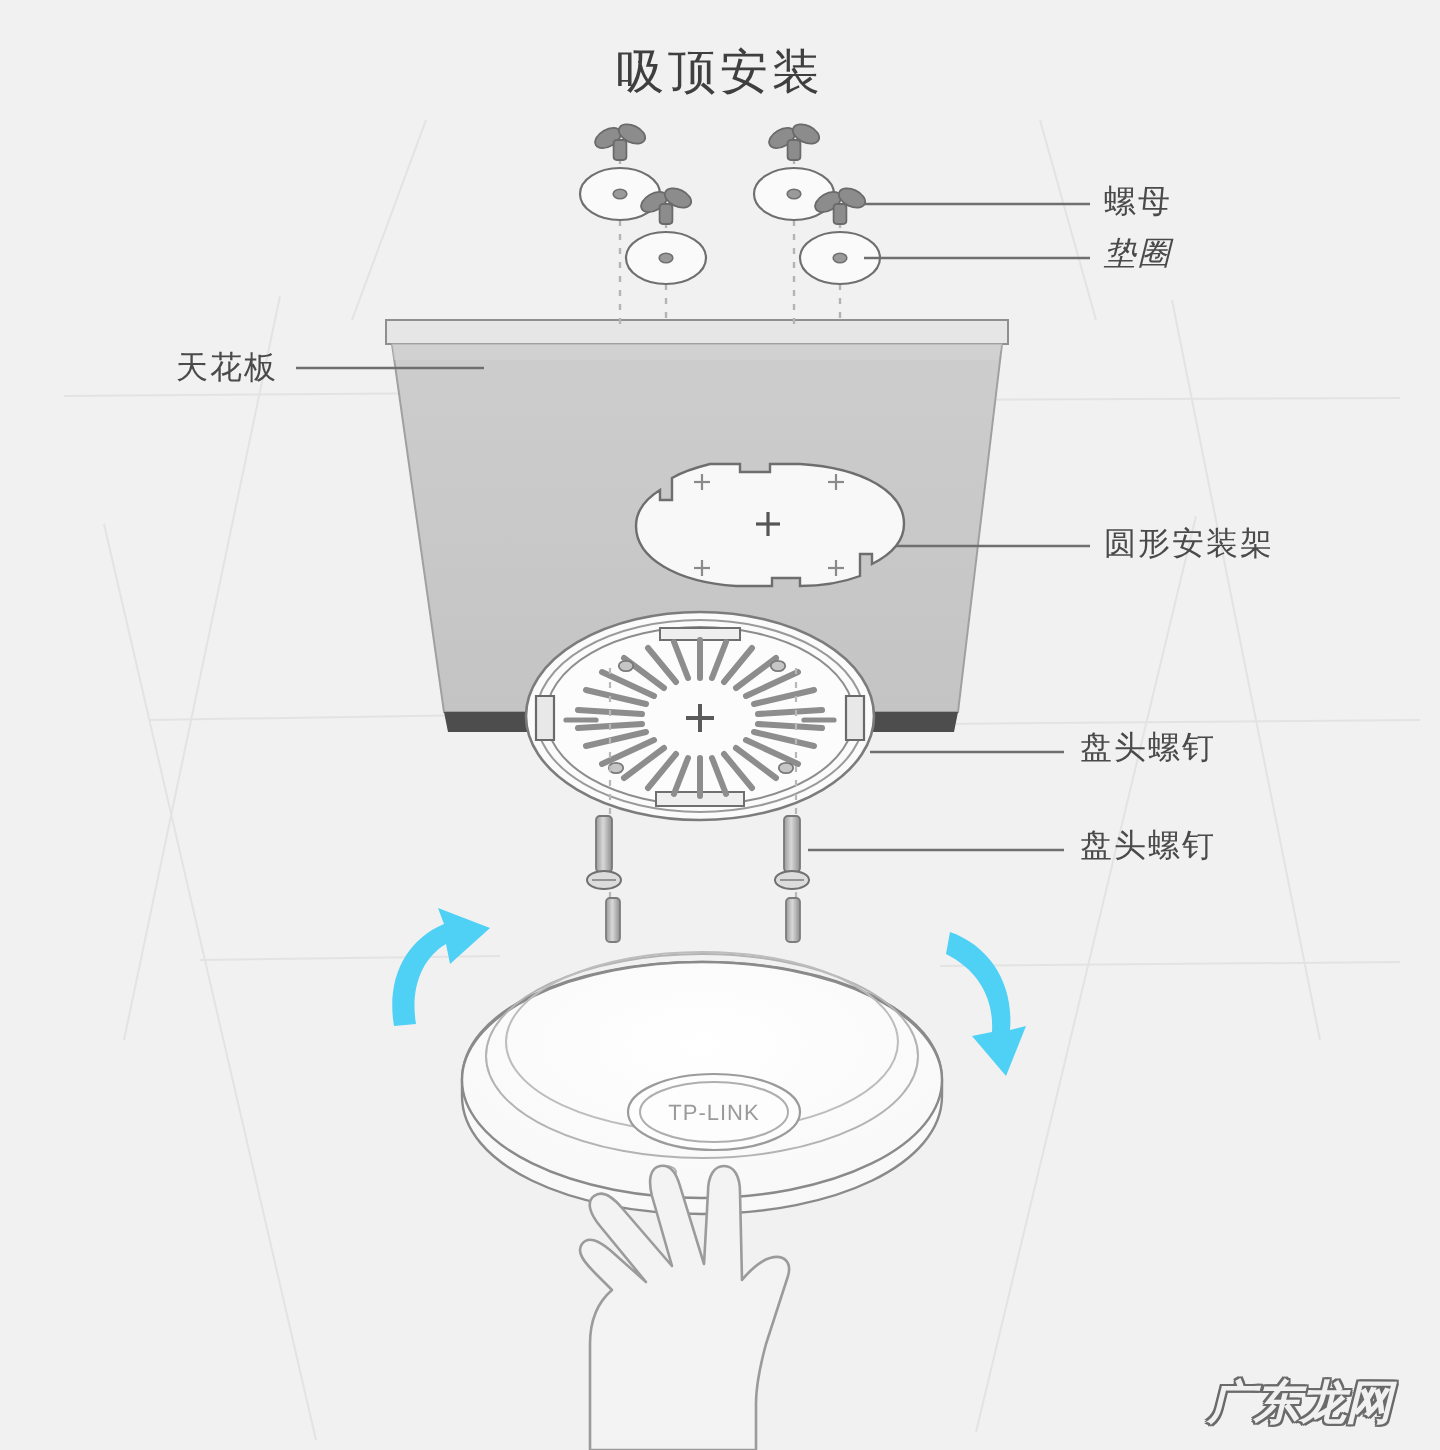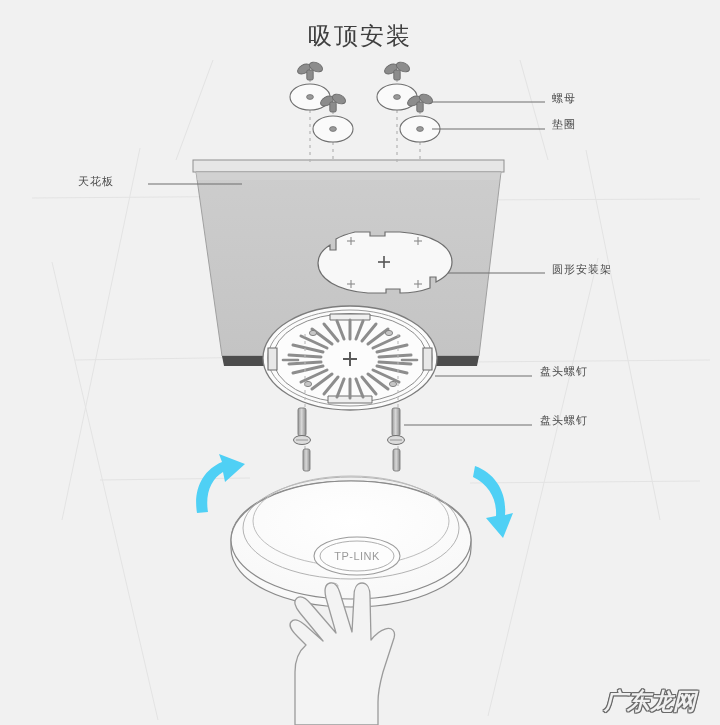--- a/index.html
+++ b/index.html
@@ -20,41 +20,41 @@
   }
   #art {
     position: absolute;
     left: 0; top: 0;
     width: 720px;
     height: 725px;
     display: block;
   }
   .lbl {
     position: absolute;
-    font-size: 11px;
+    font-size: 16px;
     letter-spacing: 1px;
     color: #4a4a4a;
     font-family: "DejaVu Sans", "Liberation Sans", sans-serif;
     white-space: nowrap;
     line-height: 1;
   }
   #title {
     position: absolute;
     left: 0;
     top: 20px;
     width: 720px;
     text-align: center;
     font-size: 24px;
     letter-spacing: 2px;
     color: #3f3f3f;
     font-family: "DejaVu Sans", "Liberation Sans", sans-serif;
   }
-  #lbl-ceiling   { left: 78px;  top: 176px; }
+  #lbl-ceiling   { left: 88px;  top: 176px; }
   #lbl-nut       { left: 552px; top: 93px;  }
-  #lbl-washer    { left: 552px; top: 119px; }
+  #lbl-washer    { left: 552px; top: 119px; font-style: italic; }
   #lbl-sticker   { left: 552px; top: 264px; }
   #lbl-bracket   { left: 540px; top: 366px; }
   #lbl-screw     { left: 540px; top: 415px; }
   #watermark {
     position: absolute;
     left: 585px;
     top: 686px;
     font-size: 23px;
     font-weight: bold;
     font-style: italic;

